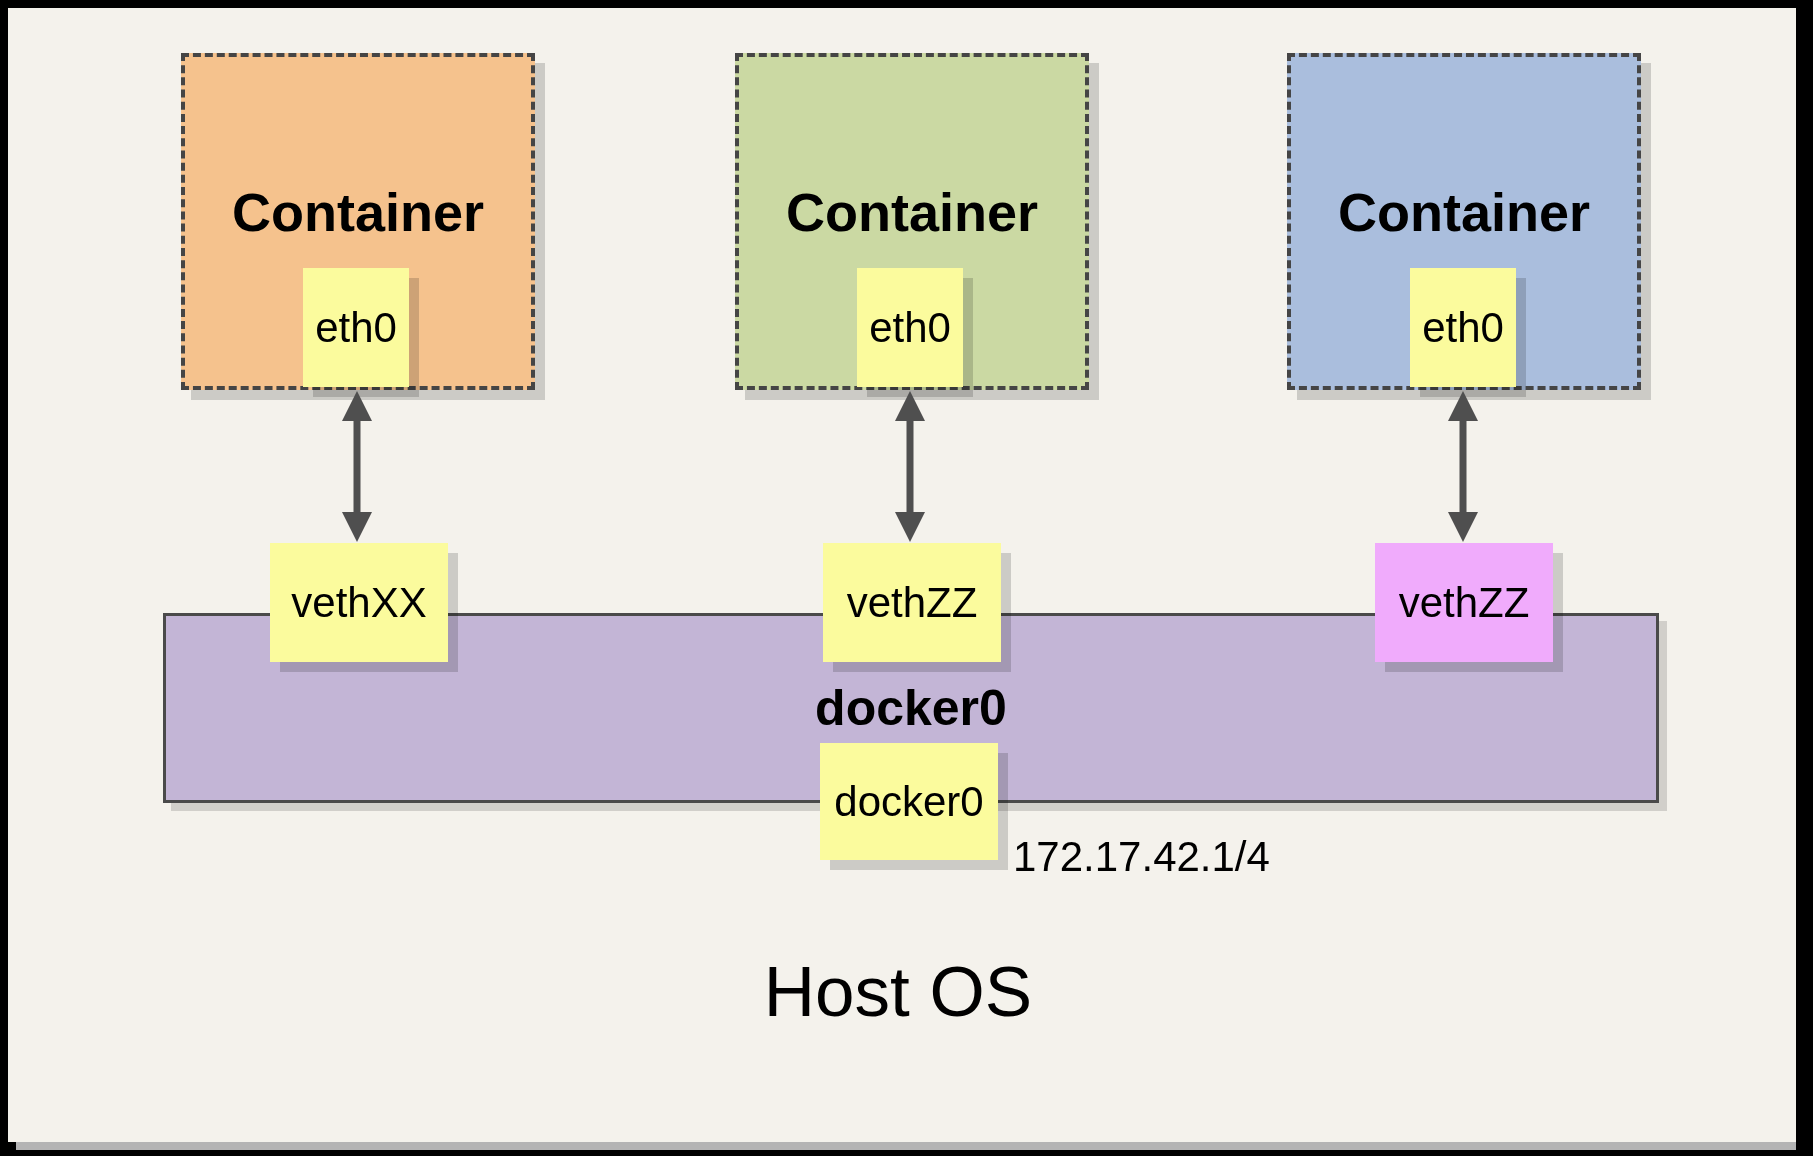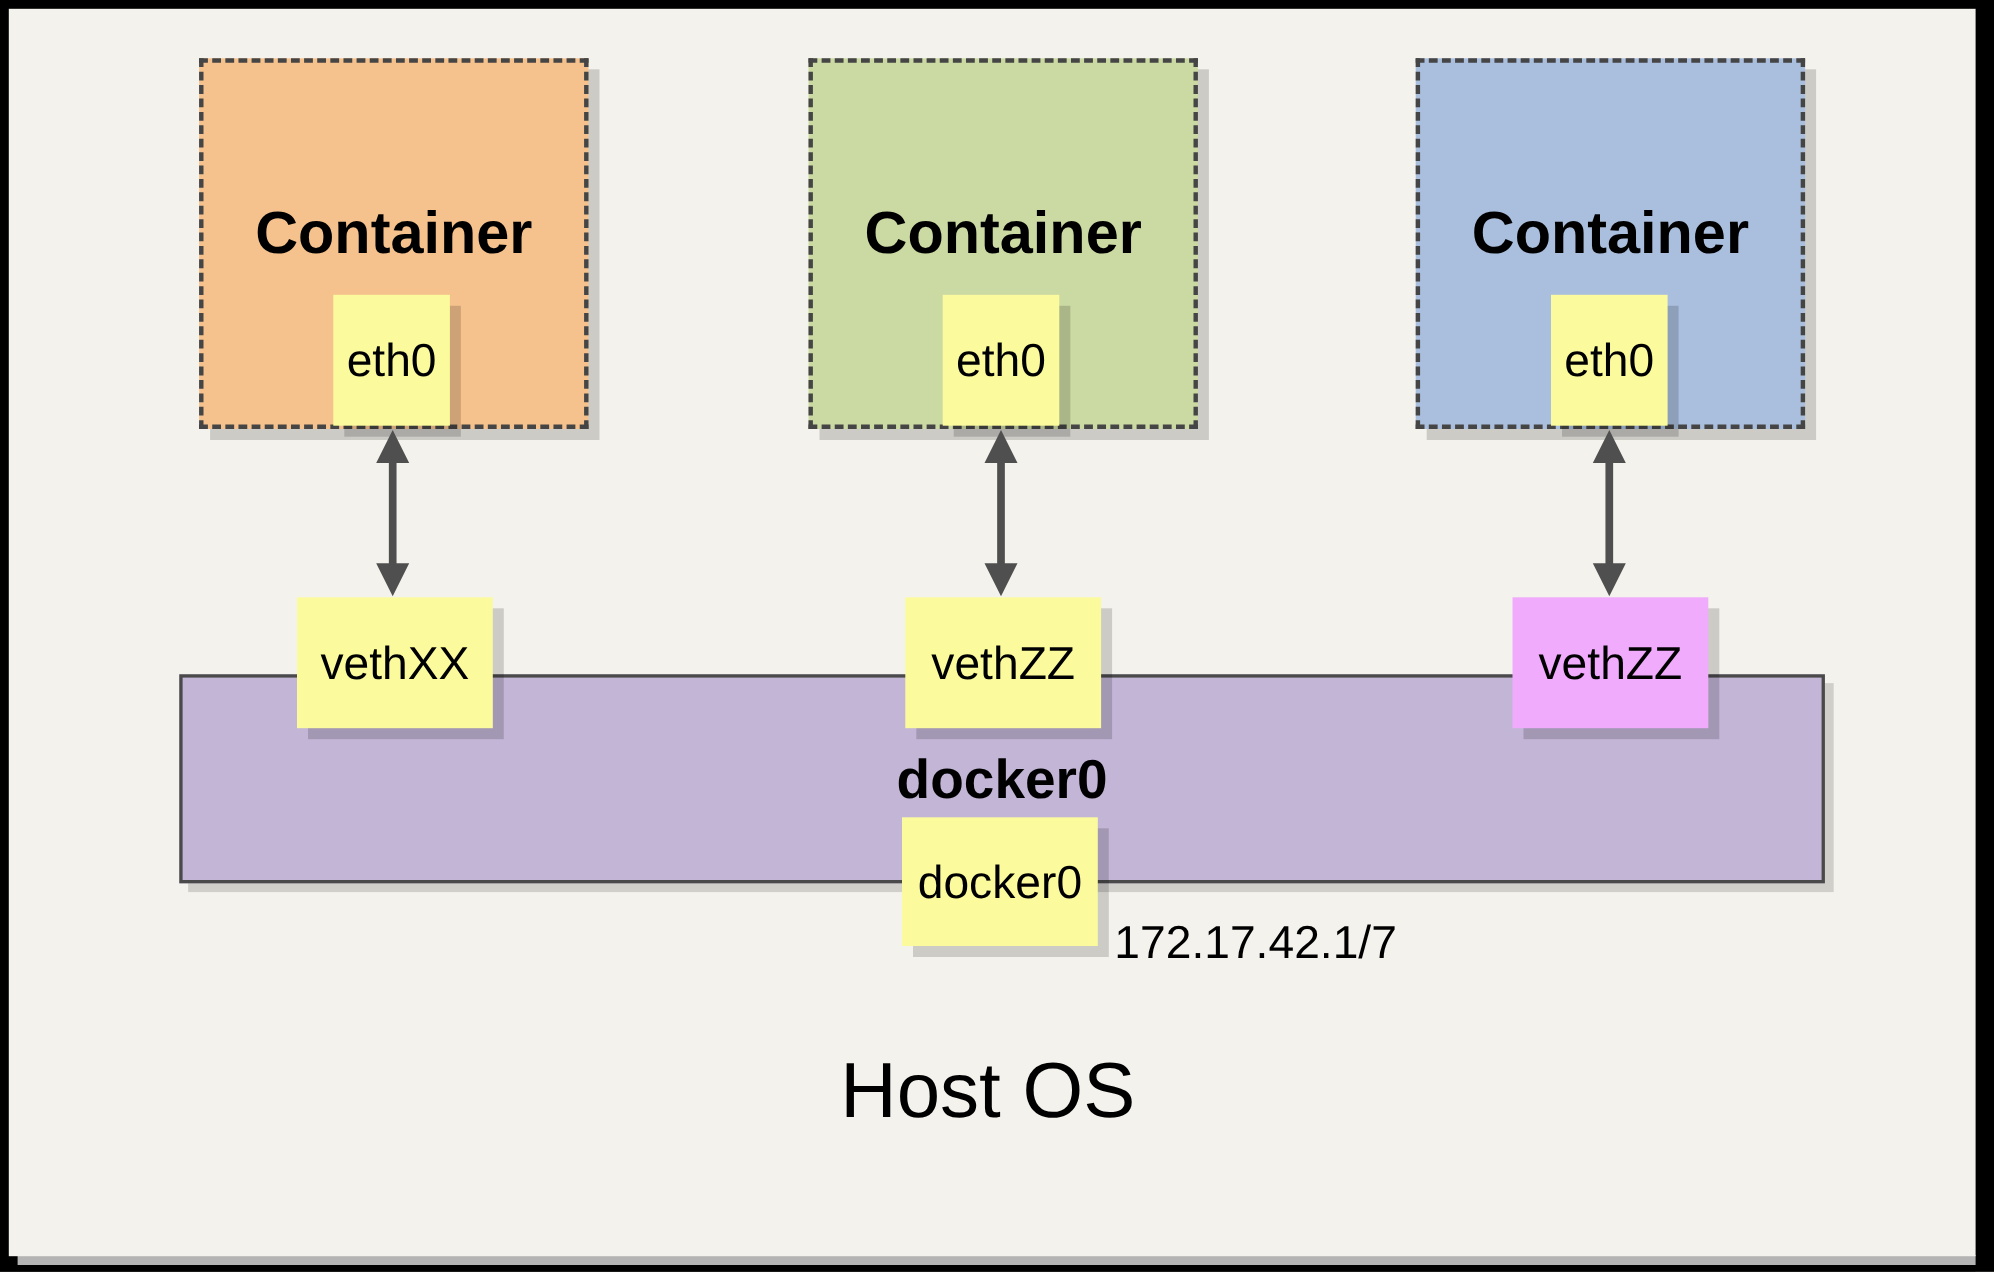--- a/index.html
+++ b/index.html
@@ -90,15 +90,15 @@
     <line x1="18" y1="26" x2="18" y2="127" stroke="#4F4F4F" stroke-width="7"></line>
     <polygon points="18,1 3,31 33,31" fill="#4F4F4F"></polygon>
     <polygon points="18,152 3,122 33,122" fill="#4F4F4F"></polygon>
   </svg>
   <svg class="arrow" style="left:1445px;" viewBox="0 0 36 153">
     <line x1="18" y1="26" x2="18" y2="127" stroke="#4F4F4F" stroke-width="7"></line>
     <polygon points="18,1 3,31 33,31" fill="#4F4F4F"></polygon>
     <polygon points="18,152 3,122 33,122" fill="#4F4F4F"></polygon>
   </svg>
 
-  <div class="ip-label">172.17.42.1/7</div>
+  <div class="ip-label">172.17.42.1/4</div>
   <div class="host-label">Host OS</div>
 </div>
 
 </body></html>

